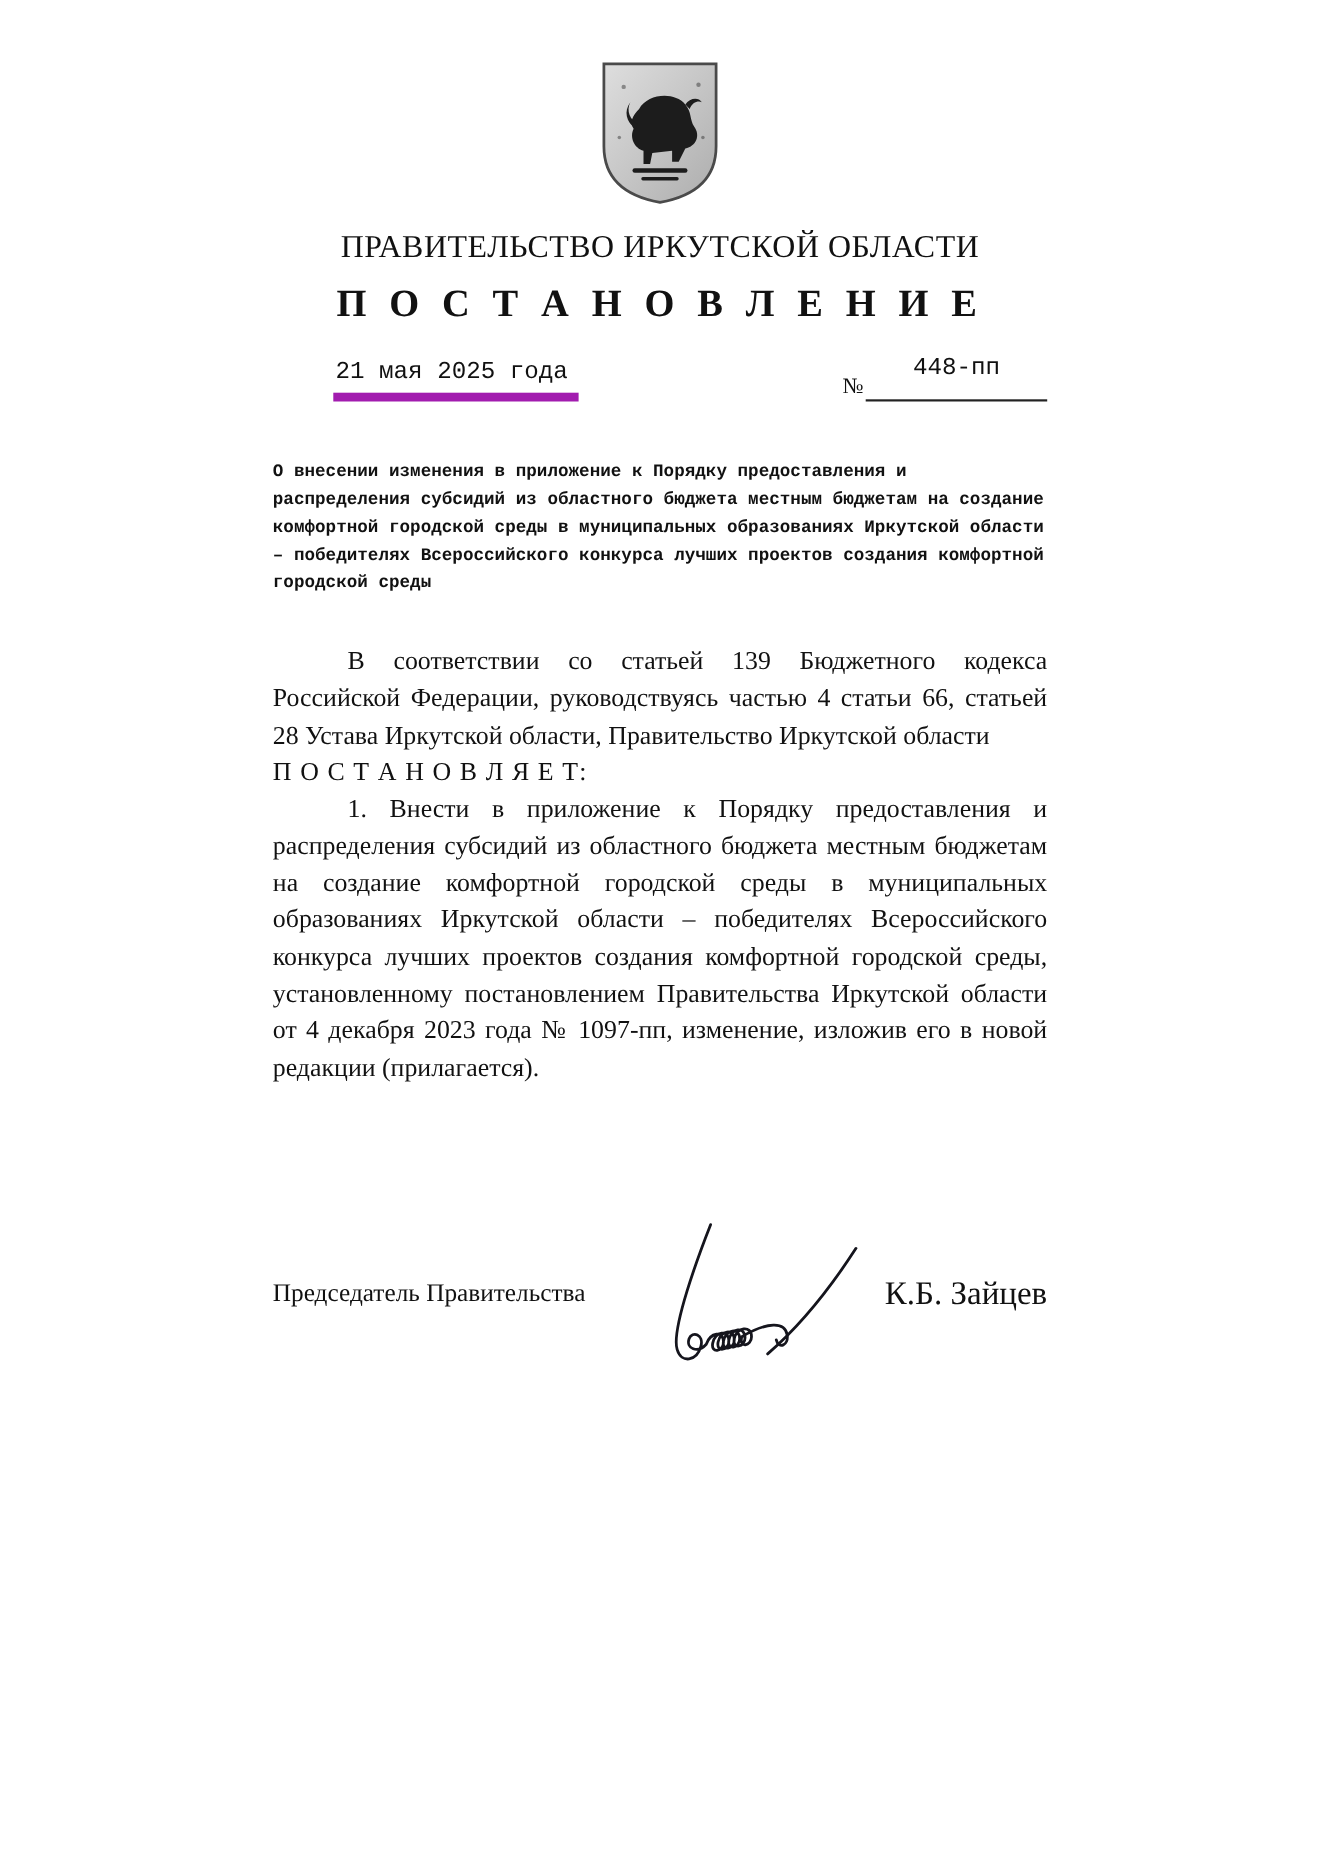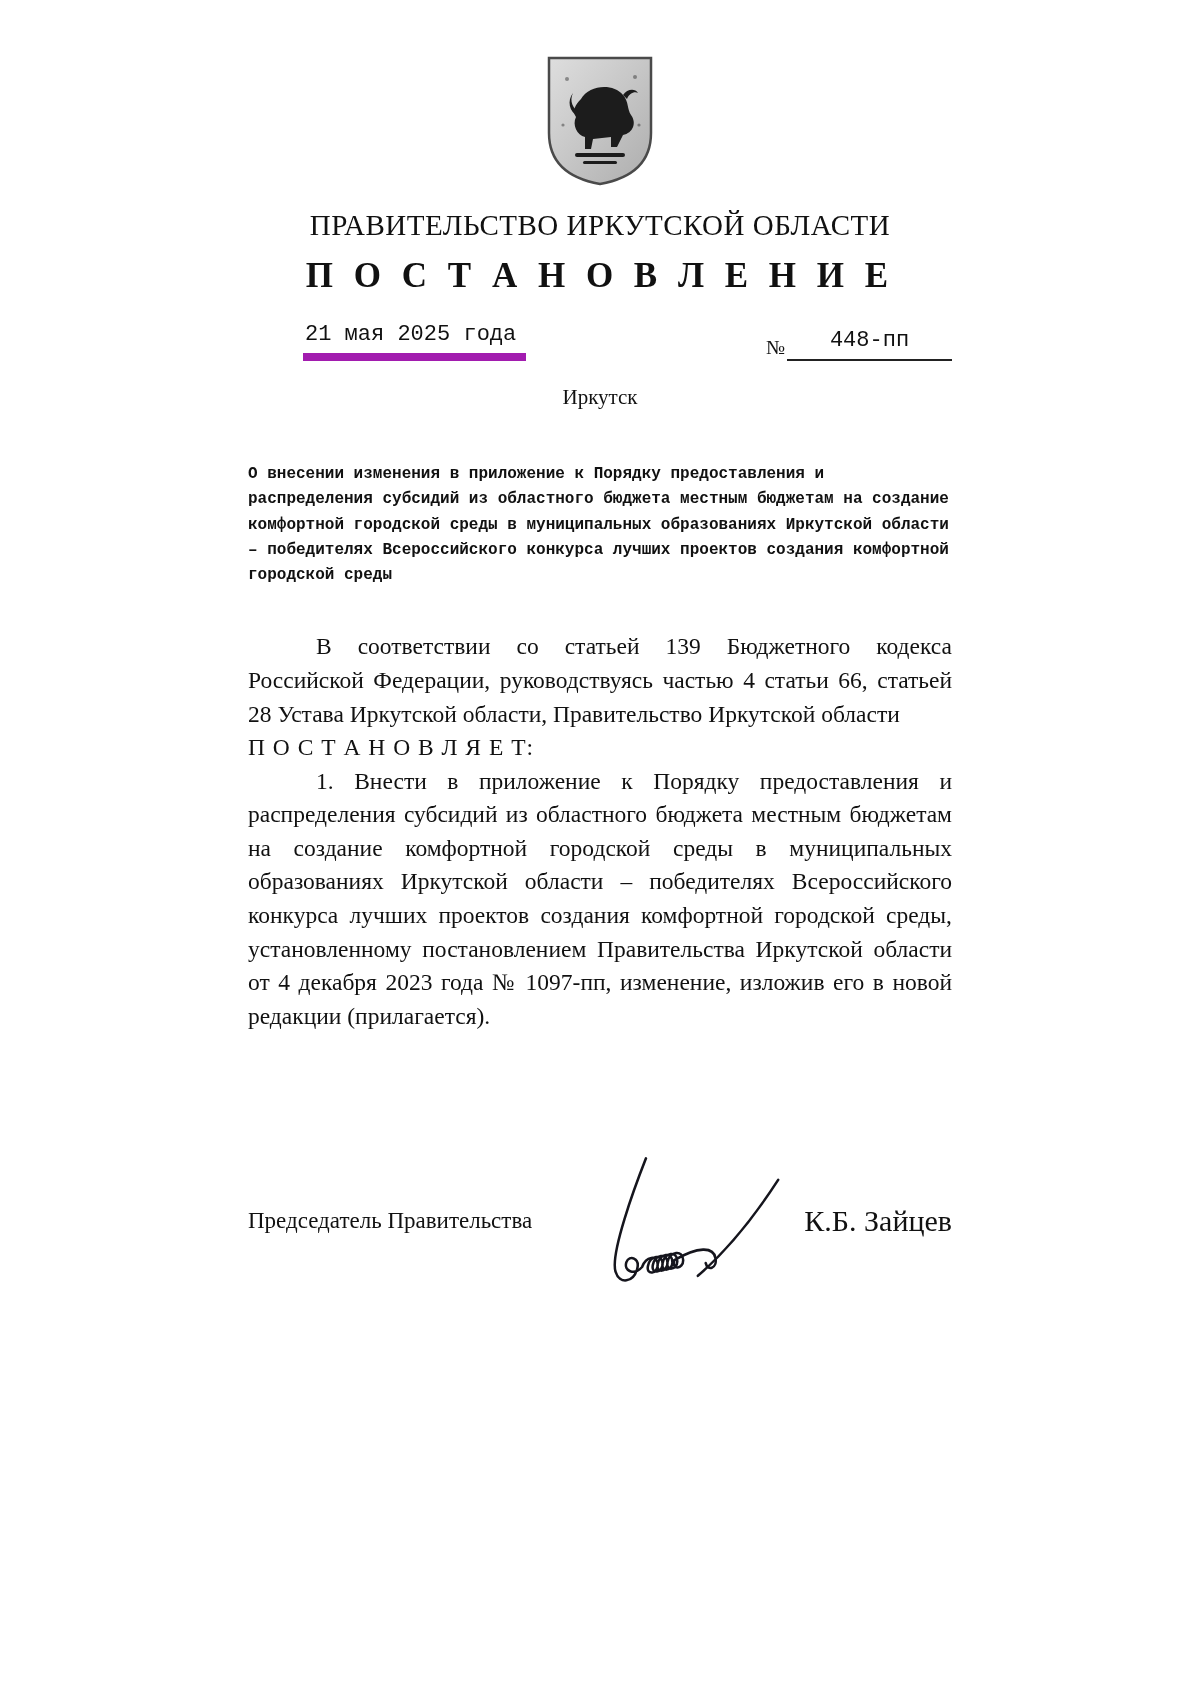--- a/index.html
+++ b/index.html
@@ -73,21 +73,21 @@
     font-size: 20px;
     padding-bottom: 2px;
     margin-right: 2px;
   }
   .number-text {
     display: inline-block;
     font-family: "Liberation Mono", "DejaVu Sans Mono", monospace;
     font-size: 22px;
     text-align: center;
     min-width: 165px;
-    padding-bottom: 6px;
+    padding-bottom: 16px;
     border-bottom: 2px solid #222;
   }
   .city-line {
     margin-top: 24px;
     text-align: center;
     font-size: 21px;
   }
   .doc-title {
     margin-top: 52px;
     text-align: left;
@@ -183,21 +183,20 @@
     <div class="date-number-row">
       <div class="date-block">
         <span class="date-text">21 мая 2025 года</span>
       </div>
       <div class="number-block">
         <span class="no-label">№</span>
         <span class="number-text">448-пп</span>
       </div>
     </div>
 
-    <div class="city-line">Иркутск</div>
 
     <div class="doc-title">О внесении изменения в приложение к Порядку предоставления и распределения субсидий из областного бюджета местным бюджетам на создание комфортной городской среды в муниципальных образованиях Иркутской области – победителях Всероссийского конкурса лучших проектов создания комфортной городской среды</div>
 
     <div class="body-block">
       <p class="para indent">В соответствии со статьей 139 Бюджетного кодекса Российской Федерации, руководствуясь частью 4 статьи 66, статьей 28 Устава Иркутской области, Правительство Иркутской области</p>
       <p class="para no-justify postanovlyaet">П О С Т А Н О В Л Я Е Т:</p>
       <p class="para indent">1.  Внести в приложение к Порядку предоставления и распределения субсидий из областного бюджета местным бюджетам на создание комфортной городской среды в муниципальных образованиях Иркутской области – победителях Всероссийского конкурса лучших проектов создания комфортной городской среды, установленному постановлением Правительства Иркутской области от 4 декабря 2023 года № 1097-пп, изменение, изложив его в новой редакции (прилагается).</p>
     </div>
 
     <div class="signature-row">

